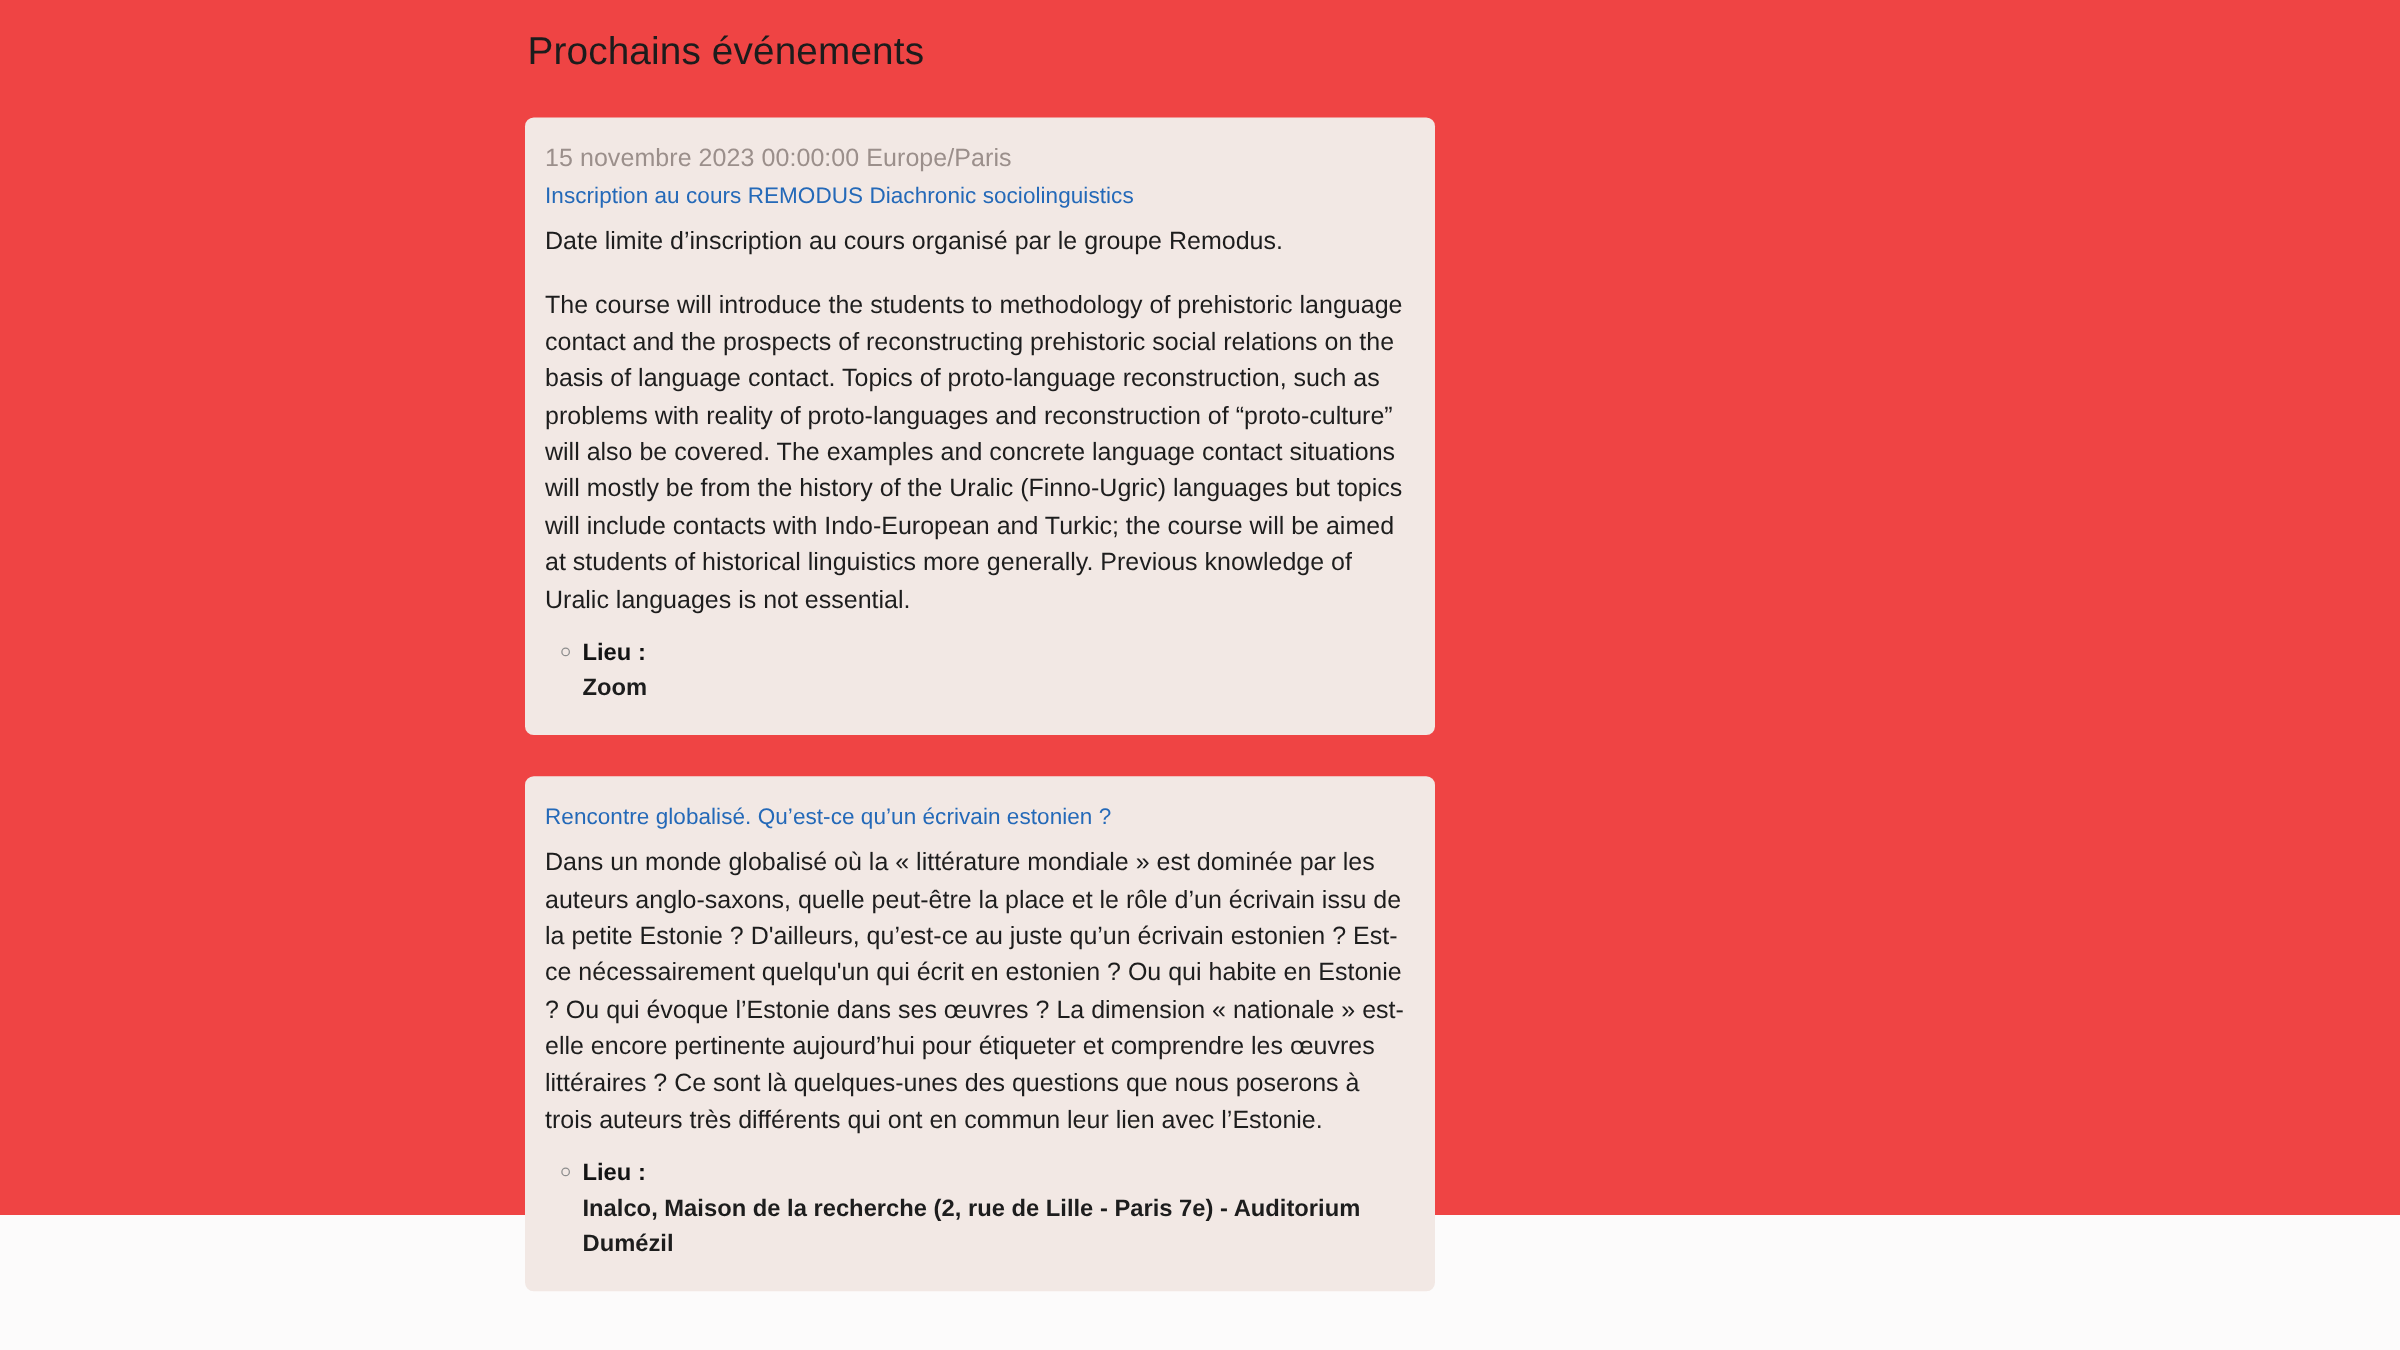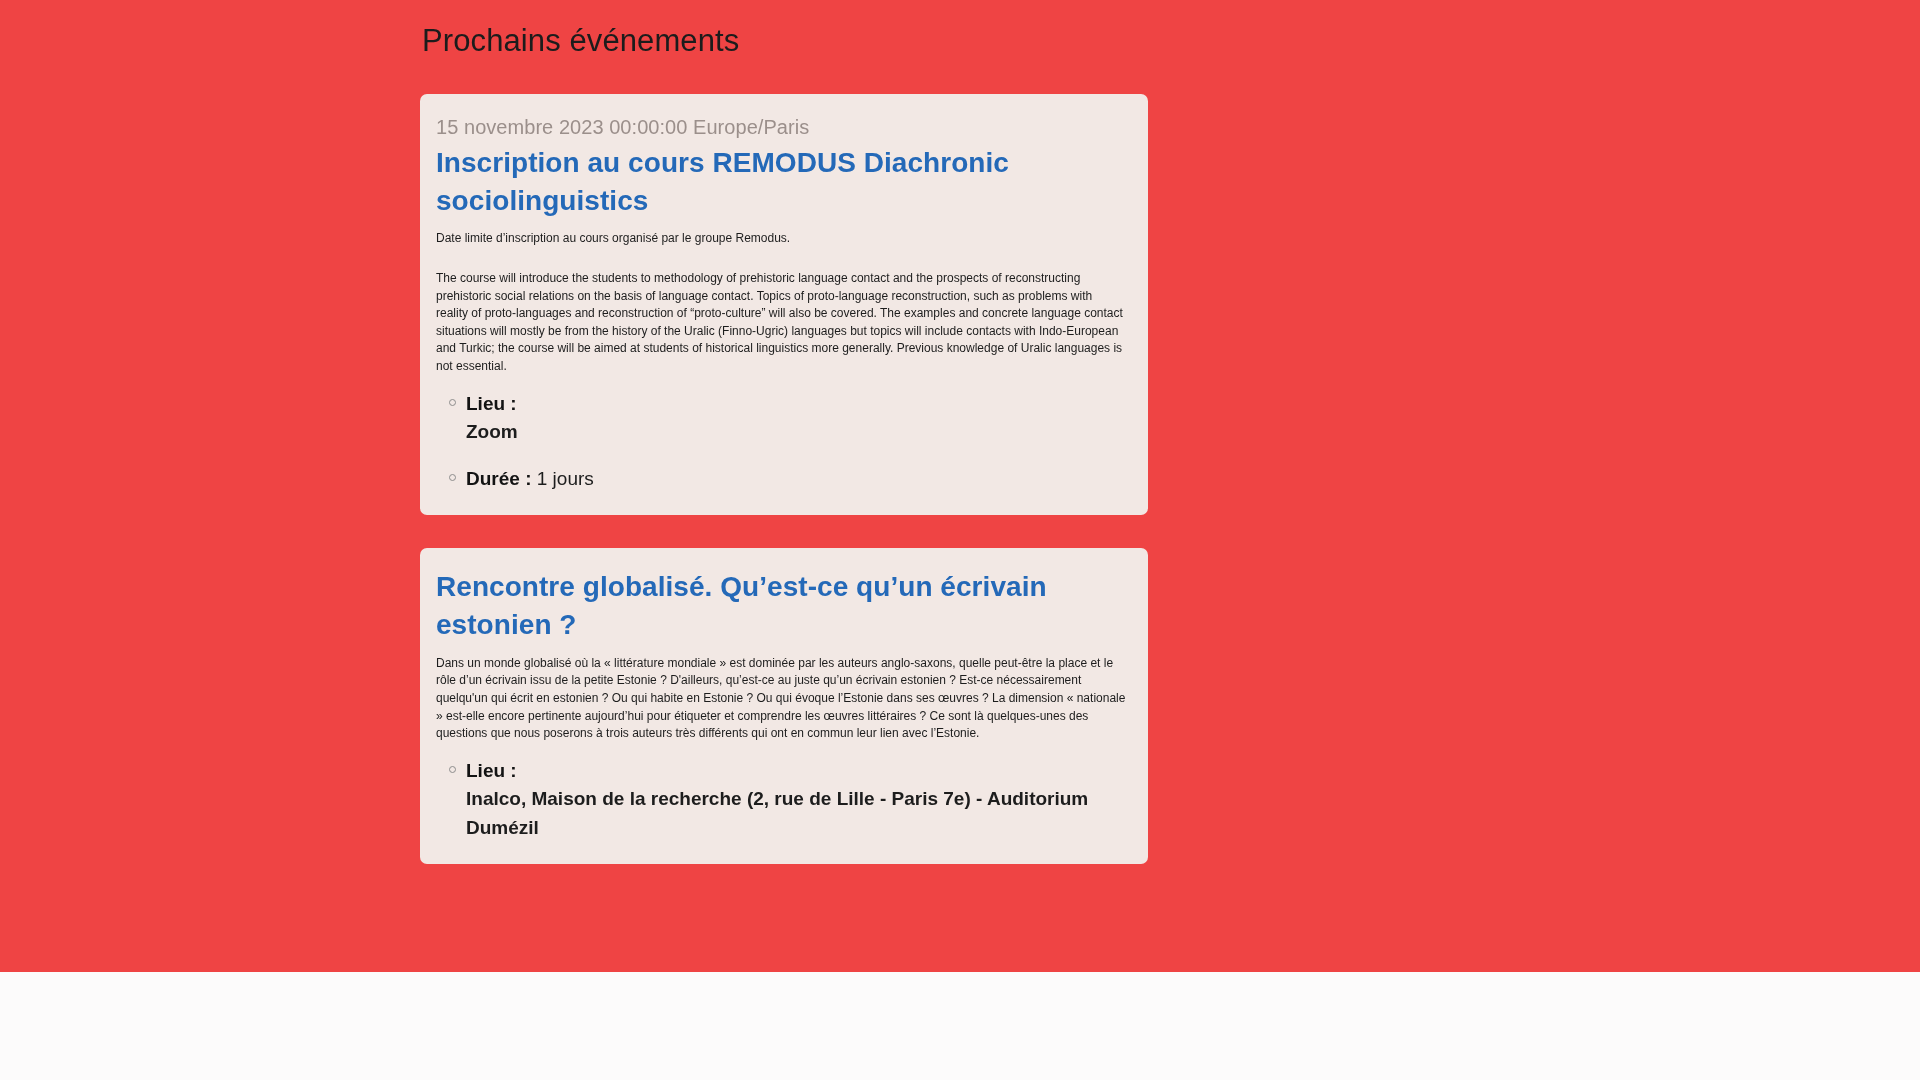--- a/index.html
+++ b/index.html
@@ -61,32 +61,32 @@
     font-size: 20px;
     color: #9b8f8b;
     line-height: 1.5;
     padding-left: 0px;
     margin-bottom: 2px;
     letter-spacing: 0.05px;
   }
 
   .event-title {
     display: block;
-    font-size: 28px;
-    font-weight: 700;
+    font-size: 18px;
+    font-weight: 400;
     color: #2469b8;
     text-decoration: none;
     line-height: 1.35;
     margin: 2px 0 11px 0;
     letter-spacing: 0.05px;
     cursor: pointer;
   }
 
   .event-body p {
-    font-size: 12px;
+    font-size: 20px;
     line-height: 1.47;
     color: #1d1d1d;
     margin: 0 0 22px 0;
     max-width: 700px;
   }
   .event-body p:last-child { margin-bottom: 0; }
 
   .meta-list {
     list-style: none;
     margin: 14px 0 0 0;
@@ -138,24 +138,20 @@
         <a class="event-title" href="#">Inscription au cours REMODUS Diachronic sociolinguistics</a>
         <div class="event-body">
           <p>Date limite d’inscription au cours organisé par le groupe Remodus.</p>
           <p>The course will introduce the students to methodology of prehistoric language contact and the prospects of reconstructing prehistoric social relations on the basis of language contact. Topics of proto-language reconstruction, such as problems with reality of proto-languages and reconstruction of “proto-culture” will also be covered. The examples and concrete language contact situations will mostly be from the history of the Uralic (Finno-Ugric) languages but topics will include contacts with Indo-European and Turkic; the course will be aimed at students of historical linguistics more generally. Previous knowledge of Uralic languages is not essential.</p>
         </div>
         <ul class="meta-list">
           <li>
             <span class="meta-label">Lieu :</span>
             <span class="meta-value-block">Zoom</span>
           </li>
-          <li>
-            <span class="meta-label">Durée :</span>
-            <span class="meta-value-inline">1 jours</span>
-          </li>
         </ul>
       </li>
 
       <li class="event-card">
         <a class="event-title" href="#">Rencontre globalisé. Qu’est-ce qu’un écrivain estonien ?</a>
         <div class="event-body">
           <p>Dans un monde globalisé où la « littérature mondiale » est dominée par les auteurs anglo-saxons, quelle peut-être la place et le rôle d’un écrivain issu de la petite Estonie ? D'ailleurs, qu’est-ce au juste qu’un écrivain estonien ? Est-ce nécessairement quelqu'un qui écrit en estonien ? Ou qui habite en Estonie ? Ou qui évoque l’Estonie dans ses œuvres ? La dimension « nationale » est-elle encore pertinente aujourd’hui pour étiqueter et comprendre les œuvres littéraires ? Ce sont là quelques-unes des questions que nous poserons à trois auteurs très différents qui ont en commun leur lien avec l’Estonie.</p>
         </div>
         <ul class="meta-list">
           <li>

